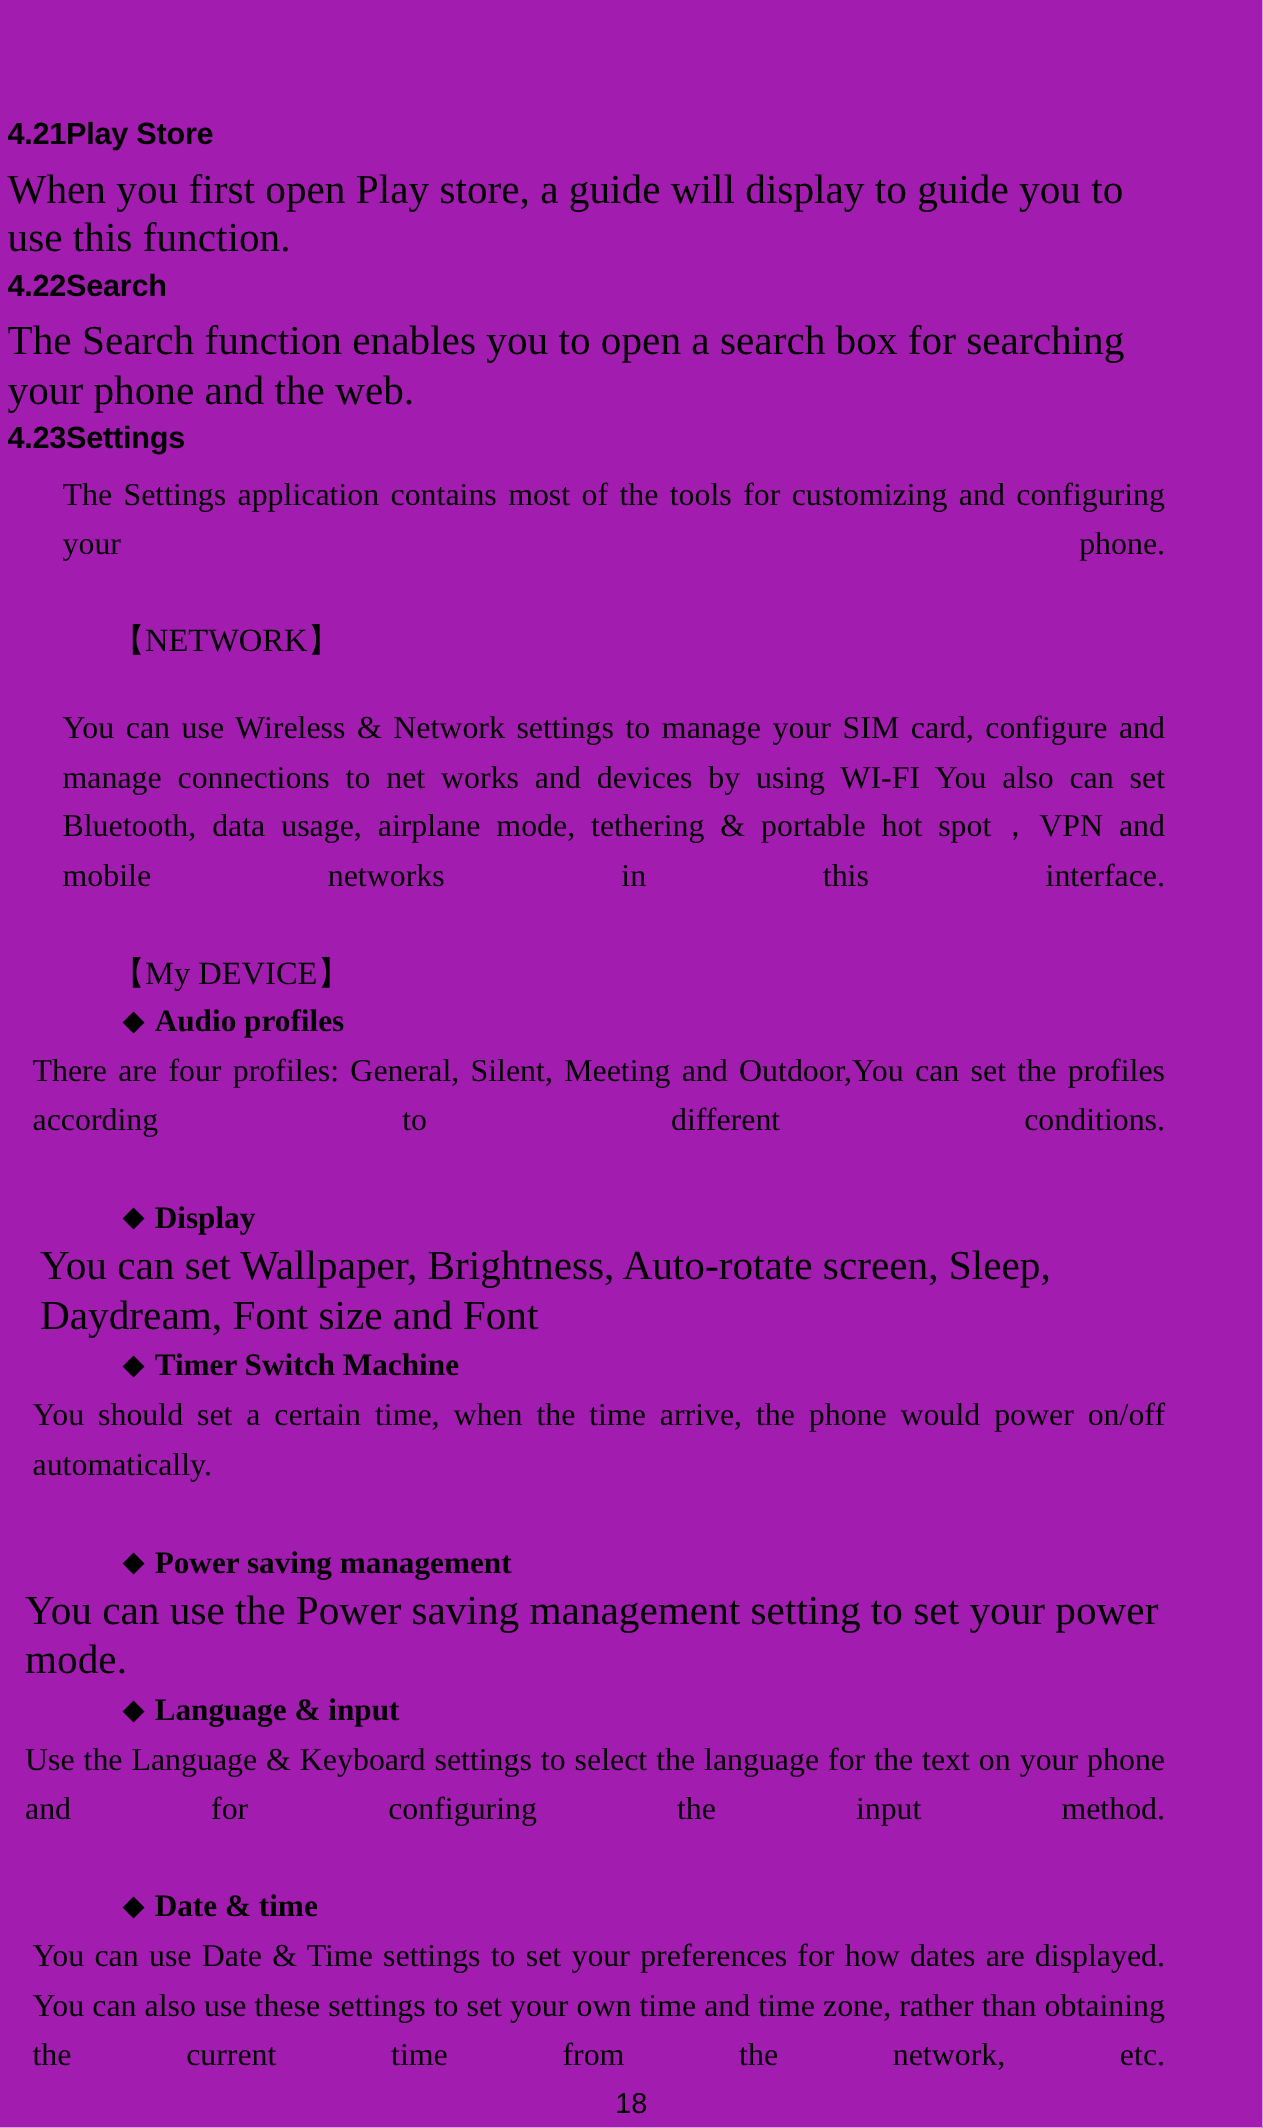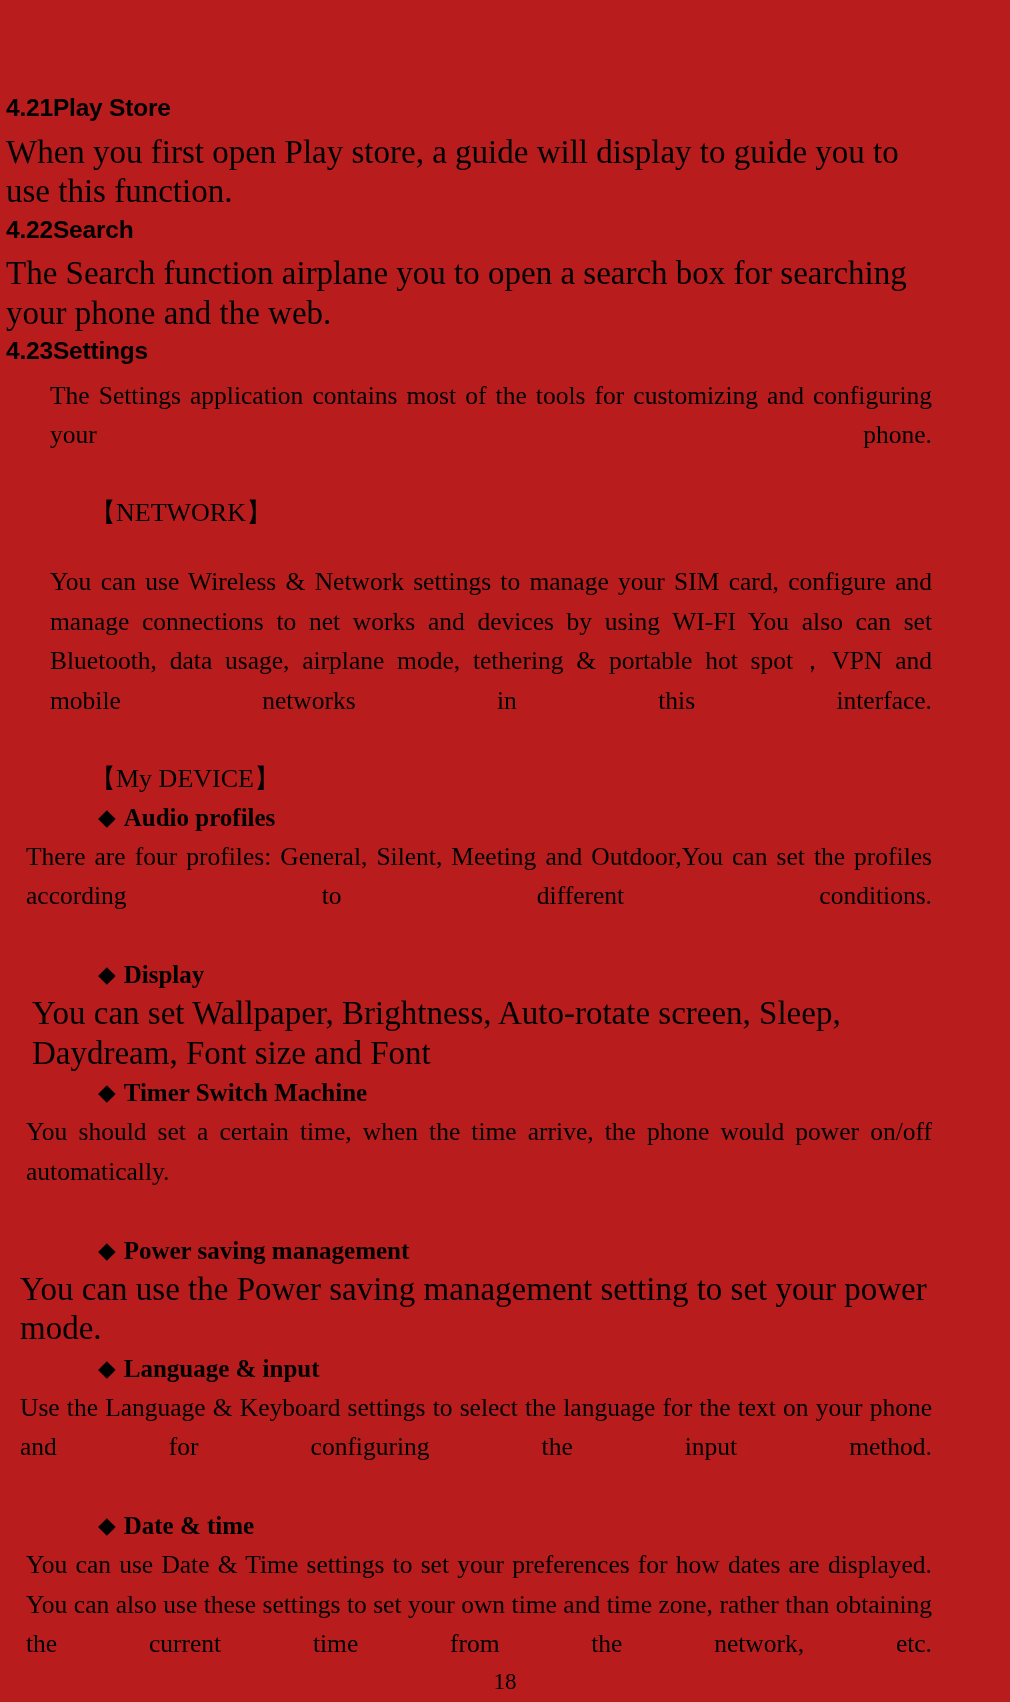--- a/index.html
+++ b/index.html
@@ -5,21 +5,21 @@
 <style>
   html, body {
     margin: 0;
     padding: 0;
     background: #ffffff;
   }
   .page {
     position: relative;
     width: 1010px;
     height: 1702px;
-    background: #b91c1c;
+    background: #a21caf;
     margin: 0 auto;
     overflow: hidden;
     font-family: "Liberation Serif", "DejaVu Serif", serif;
     color: #000000;
   }
   .content {
     position: absolute;
     left: 6px;
     top: 96px;
     width: 926px;
@@ -100,41 +100,41 @@
     margin-left: 8px;
   }
 
   
   .footer {
     position: absolute;
     left: 0;
     top: 1668px;
     width: 1010px;
     text-align: center;
-    font-family: Liberation Serif, serif;
+    font-family: Liberation Sans, sans-serif;
     font-size: 23px;
     line-height: 28px;
     color: #000000;
   }
 </style>
 </head>
 <body>
 
 <div class="page">
   <div class="content">
 
     <div class="h-num"><span>4.21</span><span>Play Store</span></div>
     <div class="gap-sm"></div>
     <p class="p">When you first open  Play store, a guide will display to guide you to use this function.</p>
 
     <div class="gap-sm"></div>
 
     <div class="h-num"><span>4.22</span><span>Search</span></div>
     <div class="gap-sm"></div>
-    <p class="p">The Search function airplane you to open a search box for searching your phone and the web.</p>
+    <p class="p">The Search function enables you to open a search box for searching your phone and the web.</p>
 
     <div class="gap-sm"></div>
 
     <div class="h-num"><span>4.23</span><span>Settings</span></div>
     <div class="gap-sm"></div>
     <p class="p-just ind-44">The Settings application contains most of the tools for customizing and configuring your phone.</p>
 
     <div class="h-grp gi-90">【NETWORK】</div>
     <div class="gap-lg"></div>
     <p class="p-just ind-44">You can use Wireless &amp; Network settings to manage your SIM card, configure and manage connections to net works and devices by using WI-FI You also can set Bluetooth, data usage, airplane mode, tethering &amp; portable hot spot，VPN and mobile networks in this interface.</p>

